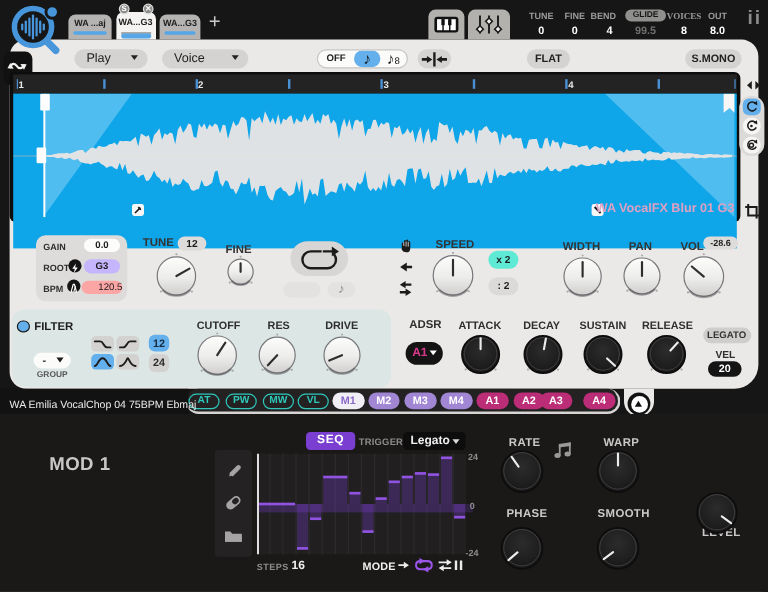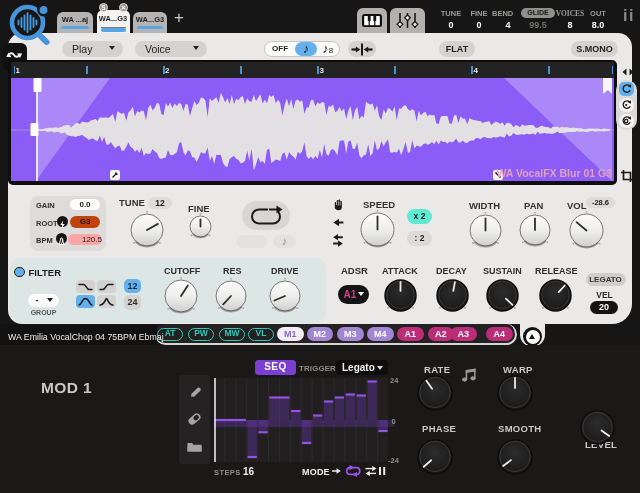--- a/index.html
+++ b/index.html
@@ -157,21 +157,21 @@
       <span style="position:absolute; left:75px; top:4px; width:1.5px; height:8px; background:#4a90d5;"></span>
       <span style="position:absolute; left:152px; top:4px; width:1.5px; height:8px; background:#4a90d5;"></span>
       <span style="position:absolute; left:229px; top:4px; width:1.5px; height:8px; background:#4a90d5;"></span>
       <span style="position:absolute; left:306px; top:4px; width:1.5px; height:8px; background:#4a90d5;"></span>
       <span style="position:absolute; left:383px; top:4px; width:1.5px; height:8px; background:#4a90d5;"></span>
       <span style="position:absolute; left:460px; top:4px; width:1.5px; height:8px; background:#4a90d5;"></span>
       <span style="position:absolute; left:537px; top:4px; width:1.5px; height:8px; background:#4a90d5;"></span>
       <span style="position:absolute; right:1px; top:4px; width:1.5px; height:8px; background:#4a90d5;"></span>
     </div>
 
-    <div style="position:absolute; left:3px; top:18px; width:603px; height:103px; background:#8b5cf6; overflow:hidden;">
+    <div style="position:absolute; left:3px; top:18px; width:603px; height:129px; background:#0ea5e9; overflow:hidden;">
       <svg width="603" height="103" viewBox="0 0 603 103">
 
         <polygon points="25,0 99,0 25,103" fill="#ffffff" opacity="0.27"></polygon>
         <polygon points="493,0 601,0 601,103" fill="#ffffff" opacity="0.27"></polygon>
         <line x1="0" y1="52" x2="603" y2="52" stroke="#b9b9b9" stroke-width="0.8" opacity="0.7"></line>
         <polygon points="25.0,51.5 27.2,51.3 29.4,51.2 31.6,51.1 33.8,50.6 36.0,50.2 38.2,49.8 40.4,49.8 42.6,49.7 44.8,49.2 47.0,50.1 49.2,49.3 51.4,48.5 53.6,47.5 55.8,47.0 58.0,47.1 60.2,49.5 62.4,47.5 64.6,45.3 66.8,45.0 69.0,46.0 71.2,43.4 73.4,44.1 75.6,44.6 77.8,43.9 80.0,42.2 82.2,41.9 84.4,40.8 86.6,43.0 88.8,39.2 91.0,39.8 93.2,39.6 95.4,39.5 97.6,39.9 99.8,38.1 102.0,35.9 104.2,44.1 106.4,33.3 108.6,34.4 110.8,35.9 113.0,34.4 115.2,42.7 117.4,34.4 119.6,32.3 121.8,28.8 124.0,38.5 126.2,33.1 128.4,34.4 130.6,32.4 132.8,33.3 135.0,42.3 137.2,30.1 139.4,26.6 141.6,32.6 143.8,29.5 146.0,25.0 148.2,25.7 150.4,36.0 152.6,36.9 154.8,25.0 157.0,28.5 159.2,24.8 161.4,30.1 163.6,25.6 165.8,27.9 168.0,25.0 170.2,26.1 172.4,33.1 174.6,26.0 176.8,26.4 179.0,37.9 181.2,30.0 183.4,22.9 185.6,26.9 187.8,25.1 190.0,19.6 192.2,20.0 194.4,22.4 196.6,39.1 198.8,20.4 201.0,23.1 203.2,20.9 205.4,19.2 207.6,24.9 209.8,14.7 212.0,19.3 214.2,24.4 216.4,20.0 218.6,26.0 220.8,16.9 223.0,26.1 225.2,20.7 227.4,22.3 229.6,19.2 231.8,18.1 234.0,26.0 236.2,20.5 238.4,23.2 240.6,23.7 242.8,17.1 245.0,23.0 247.2,19.5 249.4,16.2 251.6,25.3 253.8,21.7 256.0,25.2 258.2,17.1 260.4,19.1 262.6,17.0 264.8,25.3 267.0,21.8 269.2,25.0 271.4,37.8 273.6,27.0 275.8,20.6 278.0,28.2 280.2,21.1 282.4,30.9 284.6,22.6 286.8,21.6 289.0,23.8 291.2,22.2 293.4,35.7 295.6,29.4 297.8,29.3 300.0,22.1 302.2,21.7 304.4,28.4 306.6,24.3 308.8,25.9 311.0,23.9 313.2,24.5 315.4,37.1 317.6,27.9 319.8,28.8 322.0,26.6 324.2,34.2 326.4,32.8 328.6,28.9 330.8,33.2 333.0,30.2 335.2,41.0 337.4,32.6 339.6,27.9 341.8,42.0 344.0,32.8 346.2,28.8 348.4,41.3 350.6,37.7 352.8,39.6 355.0,23.7 357.2,25.4 359.4,26.5 361.6,25.5 363.8,32.8 366.0,27.5 368.2,38.6 370.4,42.0 372.6,31.3 374.8,35.5 377.0,30.1 379.2,30.9 381.4,33.7 383.6,28.6 385.8,42.3 388.0,30.6 390.2,30.8 392.4,28.0 394.6,27.0 396.8,31.0 399.0,32.9 401.2,30.9 403.4,32.7 405.6,43.3 407.8,32.8 410.0,37.5 412.2,34.8 414.4,33.8 416.6,38.3 418.8,36.6 421.0,37.5 423.2,36.8 425.4,45.6 427.6,46.0 429.8,38.4 432.0,38.1 434.2,37.9 436.4,37.9 438.6,45.4 440.8,45.8 443.0,37.7 445.2,36.7 447.4,45.0 449.6,38.3 451.8,40.7 454.0,40.4 456.2,46.3 458.4,40.2 460.6,41.3 462.8,42.1 465.0,42.3 467.2,43.0 469.4,42.9 471.6,44.9 473.8,43.9 476.0,43.7 478.2,43.1 480.4,47.0 482.6,45.0 484.8,43.6 487.0,44.6 489.2,45.7 491.4,44.3 493.6,47.7 495.8,44.8 498.0,44.8 500.2,46.0 502.4,49.3 504.6,47.0 506.8,47.8 509.0,49.2 511.2,46.2 513.4,47.8 515.6,47.5 517.8,47.0 520.0,47.0 522.2,47.1 524.4,49.5 526.6,50.1 528.8,48.4 531.0,47.8 533.2,48.8 535.4,49.1 537.6,49.2 539.8,50.5 542.0,48.4 544.2,48.8 546.4,48.7 548.6,49.7 550.8,48.8 553.0,49.5 555.2,49.1 557.4,49.4 559.6,50.1 561.8,49.5 564.0,49.8 566.2,50.0 568.4,50.3 570.6,50.3 572.8,51.2 575.0,51.1 577.2,50.6 579.4,50.4 581.6,50.4 583.8,50.8 586.0,50.6 588.2,50.8 590.4,51.4 592.6,50.6 594.8,50.7 597.0,51.0 599.2,51.0 599.2,52.6 597.0,53.0 594.8,53.2 592.6,53.4 590.4,53.3 588.2,53.2 586.0,53.4 583.8,53.5 581.6,53.0 579.4,53.3 577.2,53.8 575.0,53.9 572.8,53.5 570.6,53.8 568.4,53.8 566.2,52.9 564.0,54.1 561.8,54.1 559.6,54.1 557.4,54.0 555.2,54.5 553.0,54.7 550.8,54.9 548.6,55.2 546.4,53.5 544.2,55.0 542.0,55.7 539.8,55.8 537.6,55.4 535.4,55.5 533.2,54.9 531.0,55.5 528.8,55.8 526.6,53.8 524.4,56.7 522.2,55.6 520.0,56.1 517.8,56.2 515.6,55.8 513.4,56.8 511.2,56.3 509.0,56.6 506.8,57.1 504.6,56.4 502.4,54.9 500.2,57.8 498.0,58.4 495.8,55.4 493.6,59.8 491.4,58.9 489.2,58.2 487.0,59.3 484.8,59.5 482.6,59.0 480.4,60.3 478.2,60.3 476.0,60.0 473.8,58.9 471.6,59.5 469.4,61.3 467.2,59.9 465.0,59.9 462.8,62.6 460.6,62.6 458.4,62.9 456.2,65.0 454.0,64.8 451.8,62.5 449.6,64.5 447.4,64.5 445.2,60.6 443.0,63.2 440.8,64.5 438.6,63.6 436.4,65.8 434.2,63.7 432.0,64.1 429.8,62.4 427.6,66.4 425.4,62.7 423.2,66.2 421.0,64.1 418.8,65.8 416.6,66.7 414.4,65.2 412.2,66.3 410.0,68.8 407.8,68.3 405.6,67.5 403.4,70.5 401.2,62.1 399.0,74.6 396.8,74.6 394.6,64.0 392.4,71.2 390.2,77.3 388.0,70.8 385.8,74.5 383.6,74.1 381.4,74.5 379.2,74.5 377.0,61.3 374.8,64.2 372.6,68.5 370.4,62.9 368.2,70.5 366.0,72.3 363.8,62.6 361.6,75.3 359.4,78.0 357.2,66.5 355.0,76.4 352.8,77.2 350.6,80.3 348.4,77.6 346.2,64.8 344.0,70.7 341.8,71.0 339.6,62.4 337.4,63.4 335.2,75.2 333.0,62.4 330.8,62.4 328.6,63.0 326.4,77.2 324.2,73.5 322.0,71.1 319.8,71.9 317.6,77.7 315.4,76.2 313.2,65.9 311.0,79.5 308.8,72.1 306.6,80.8 304.4,77.9 302.2,81.4 300.0,78.6 297.8,81.1 295.6,78.1 293.4,64.3 291.2,73.3 289.0,76.0 286.8,73.7 284.6,81.8 282.4,78.6 280.2,77.0 278.0,74.1 275.8,81.8 273.6,74.5 271.4,75.8 269.2,82.9 267.0,82.1 264.8,81.4 262.6,83.2 260.4,85.3 258.2,70.7 256.0,71.7 253.8,85.7 251.6,83.1 249.4,84.2 247.2,79.1 245.0,86.6 242.8,92.4 240.6,70.5 238.4,82.5 236.2,72.7 234.0,82.8 231.8,84.7 229.6,85.3 227.4,81.8 225.2,81.0 223.0,77.9 220.8,79.2 218.6,81.1 216.4,89.1 214.2,88.3 212.0,84.8 209.8,76.8 207.6,77.1 205.4,76.7 203.2,85.9 201.0,78.1 198.8,82.7 196.6,69.4 194.4,75.3 192.2,75.6 190.0,73.9 187.8,79.5 185.6,84.0 183.4,79.5 181.2,79.3 179.0,73.3 176.8,72.2 174.6,77.6 172.4,74.3 170.2,64.0 168.0,65.2 165.8,74.3 163.6,76.0 161.4,77.3 159.2,76.9 157.0,72.0 154.8,79.4 152.6,80.0 150.4,81.1 148.2,80.1 146.0,75.0 143.8,73.5 141.6,71.0 139.4,75.4 137.2,76.1 135.0,74.9 132.8,77.9 130.6,69.7 128.4,75.1 126.2,71.6 124.0,73.7 121.8,70.3 119.6,68.9 117.4,64.2 115.2,69.1 113.0,72.5 110.8,72.8 108.6,67.5 106.4,68.2 104.2,70.2 102.0,67.2 99.8,63.9 97.6,66.7 95.4,66.6 93.2,58.7 91.0,64.1 88.8,57.6 86.6,63.3 84.4,62.3 82.2,60.6 80.0,60.8 77.8,62.1 75.6,60.0 73.4,58.7 71.2,56.8 69.0,57.7 66.8,58.0 64.6,59.0 62.4,58.2 60.2,58.2 58.0,57.6 55.8,56.8 53.6,54.3 51.4,55.5 49.2,55.0 47.0,53.4 44.8,54.3 42.6,54.5 40.4,53.2 38.2,53.8 36.0,53.7 33.8,52.8 31.6,52.9 29.4,52.9 27.2,52.3 25.0,52.3" fill="#e6e4e3" opacity="0.97"></polygon>
 
         <line x1="26" y1="0" x2="26" y2="103" stroke="#fdfdfd" stroke-width="1.6"></line>
         <rect x="22.5" y="0" width="8" height="14" fill="#fdfdfd" rx="1"></rect>
         <rect x="19.5" y="45" width="8" height="13" fill="#fdfdfd" rx="1"></rect>
@@ -228,21 +228,21 @@
 
   <div class="abs" style="left:30px; top:196px; width:76px; height:55px; background:#dddcda; border-radius:8px;">
     <div style="position:absolute; left:6px; top:5px; font-size:7.5px; font-weight:bold; color:#2e2e2e;">GAIN</div>
     <div style="position:absolute; left:40px; top:2.5px; width:30px; height:11.5px; background:#fcfcfb; border-radius:6px; font-size:8px; font-weight:bold; color:#1b1b1b; text-align:center; line-height:11.5px;">0.0</div>
     <div style="position:absolute; left:6px; top:22.5px; font-size:7.5px; font-weight:bold; color:#2e2e2e;">ROOT</div>
     <div style="position:absolute; left:27px; top:19.5px; width:11px; height:11px; background:#141414; border-radius:50%;">
       <svg width="11" height="11" viewBox="0 0 11 11">
           <path d="M6.3 1.5 L3.2 6 L5.3 6 L4.6 9.5 L7.8 5 L5.6 5 Z" fill="#fff"></path>
         </svg>
     </div>
-    <div style="position:absolute; left:40px; top:20px; width:30px; height:11.5px; background:#c2410c; border-radius:6px; font-size:8px; font-weight:bold; color:#1b1b1b; text-align:center; line-height:11.5px;">G3</div>
+    <div style="position:absolute; left:40px; top:20px; width:30px; height:11.5px; background:#c4b5fd; border-radius:6px; font-size:8px; font-weight:bold; color:#1b1b1b; text-align:center; line-height:11.5px;">G3</div>
     <div style="position:absolute; left:6px; top:40px; font-size:7.5px; font-weight:bold; color:#2e2e2e;">BPM</div>
     <div style="position:absolute; left:26px; top:37px; width:11px; height:11px; background:#141414; border-radius:50%;">
       <svg width="11" height="11" viewBox="0 0 11 11">
           <path d="M3.2 8.5 L5 2 L6 2 L7.8 8.5 Z" fill="none" stroke="#fff" stroke-width="1"></path>
           <line x1="5.5" y1="8" x2="7" y2="3.5" stroke="#fff" stroke-width="0.9"></line>
         </svg>
     </div>
     <div style="position:absolute; left:38px; top:37.5px; width:34px; height:11.5px; background:#fca5a5; border-radius:6px; font-size:8px; font-weight:normal; color:#1b1b1b; text-align:right; line-height:11.5px;">120.5</div>
   </div>
   <div class="abs" style="left:119px; top:197px; width:28px; font-size:9.5px; font-weight:bold; color:#333;">TUNE</div>

